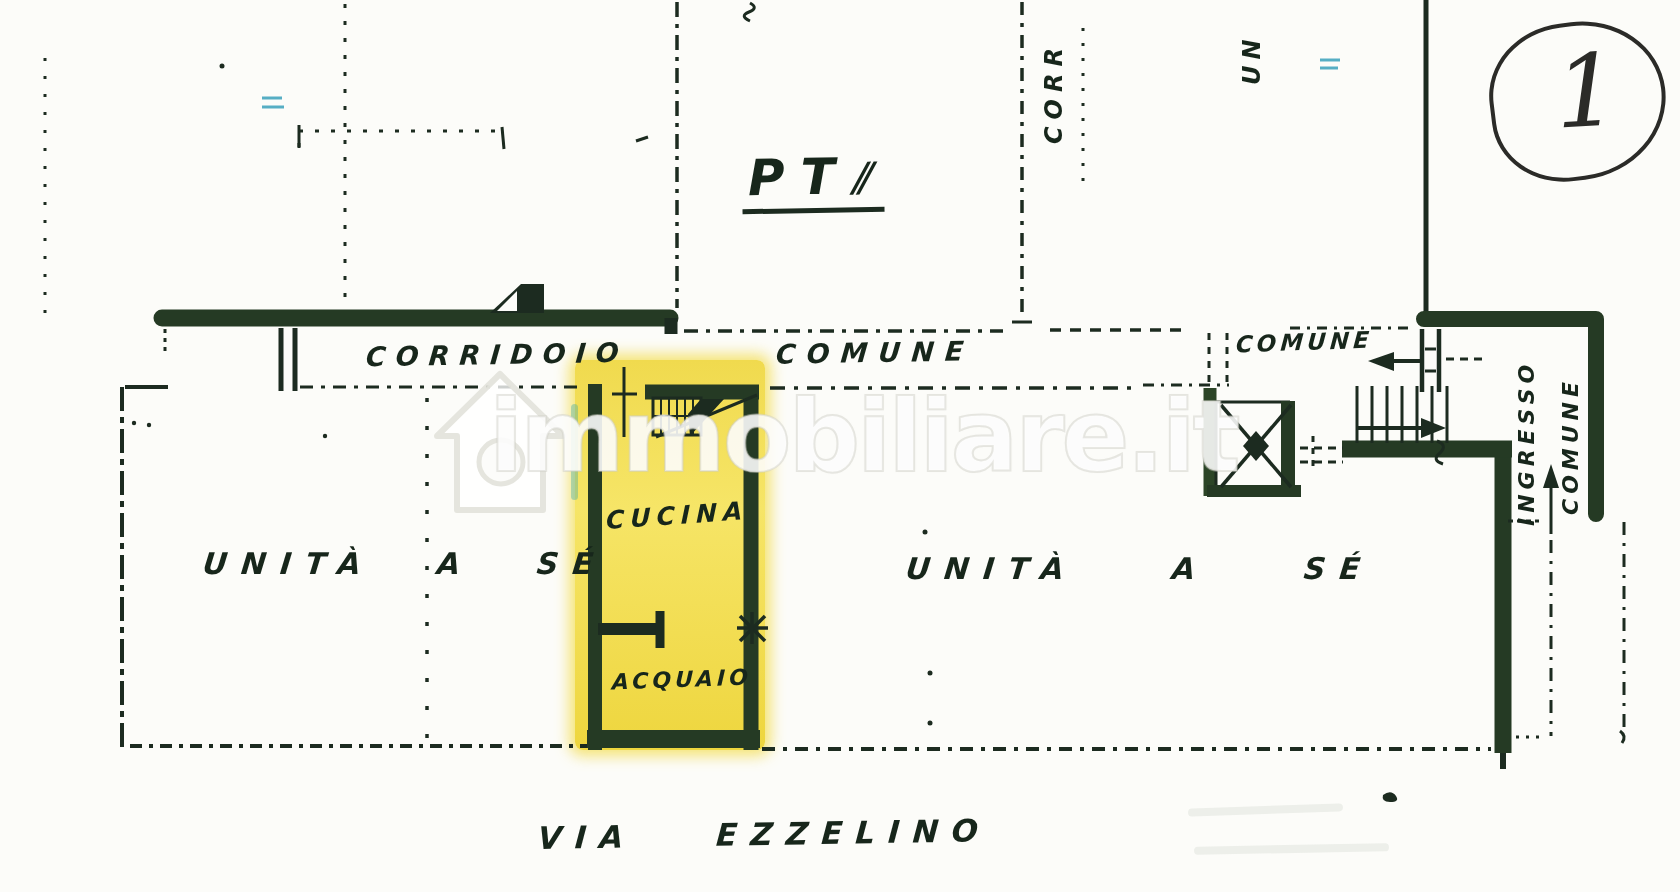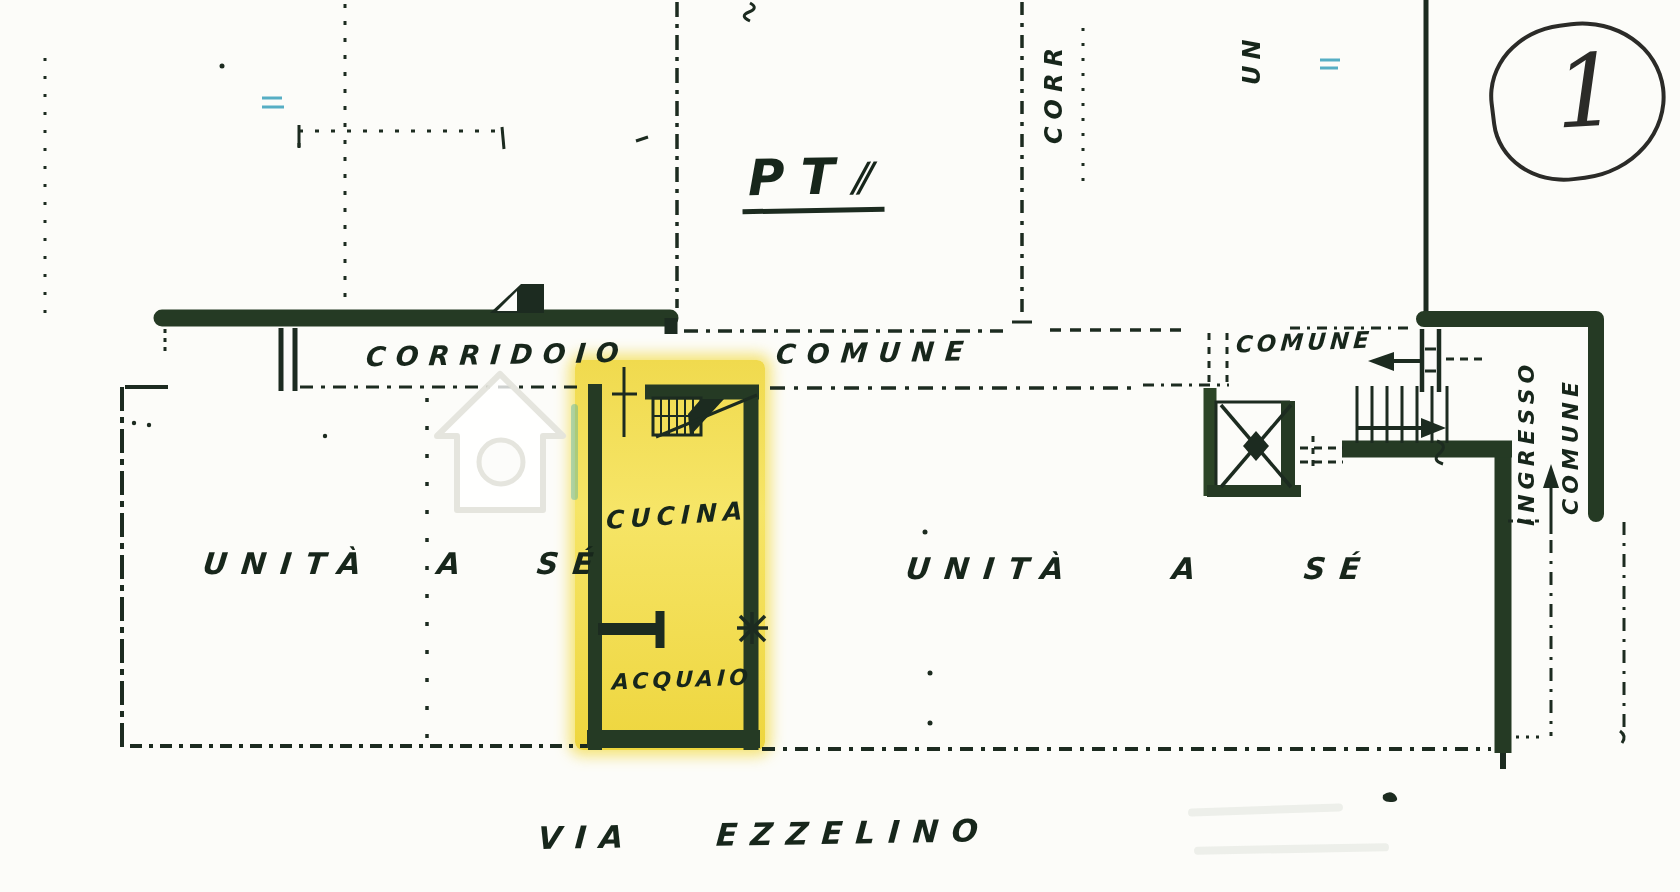--- a/index.html
+++ b/index.html
@@ -243,15 +243,16 @@
   </div>
 
   <div class="smudge" id="smudge-1"></div>
   <div class="smudge" id="smudge-2"></div>
 
   <div id="watermark">
     <svg id="house-icon" width="150" height="152" viewBox="0 0 150 152">
       <path d="M12 72 L75 10 L138 72 L118 72 L118 146 L32 146 L32 72 Z" fill="rgba(255,255,255,0.78)" stroke="rgba(226,226,218,0.9)" stroke-width="6" stroke-linejoin="round"></path>
       <circle cx="76" cy="98" r="22" fill="rgba(252,252,249,0.9)" stroke="rgba(224,224,216,0.85)" stroke-width="5"></circle>
     </svg>
+    <div id="watermark-text">immobiliare.it</div>
   </div>
 
 </div>
 
 </body></html>

